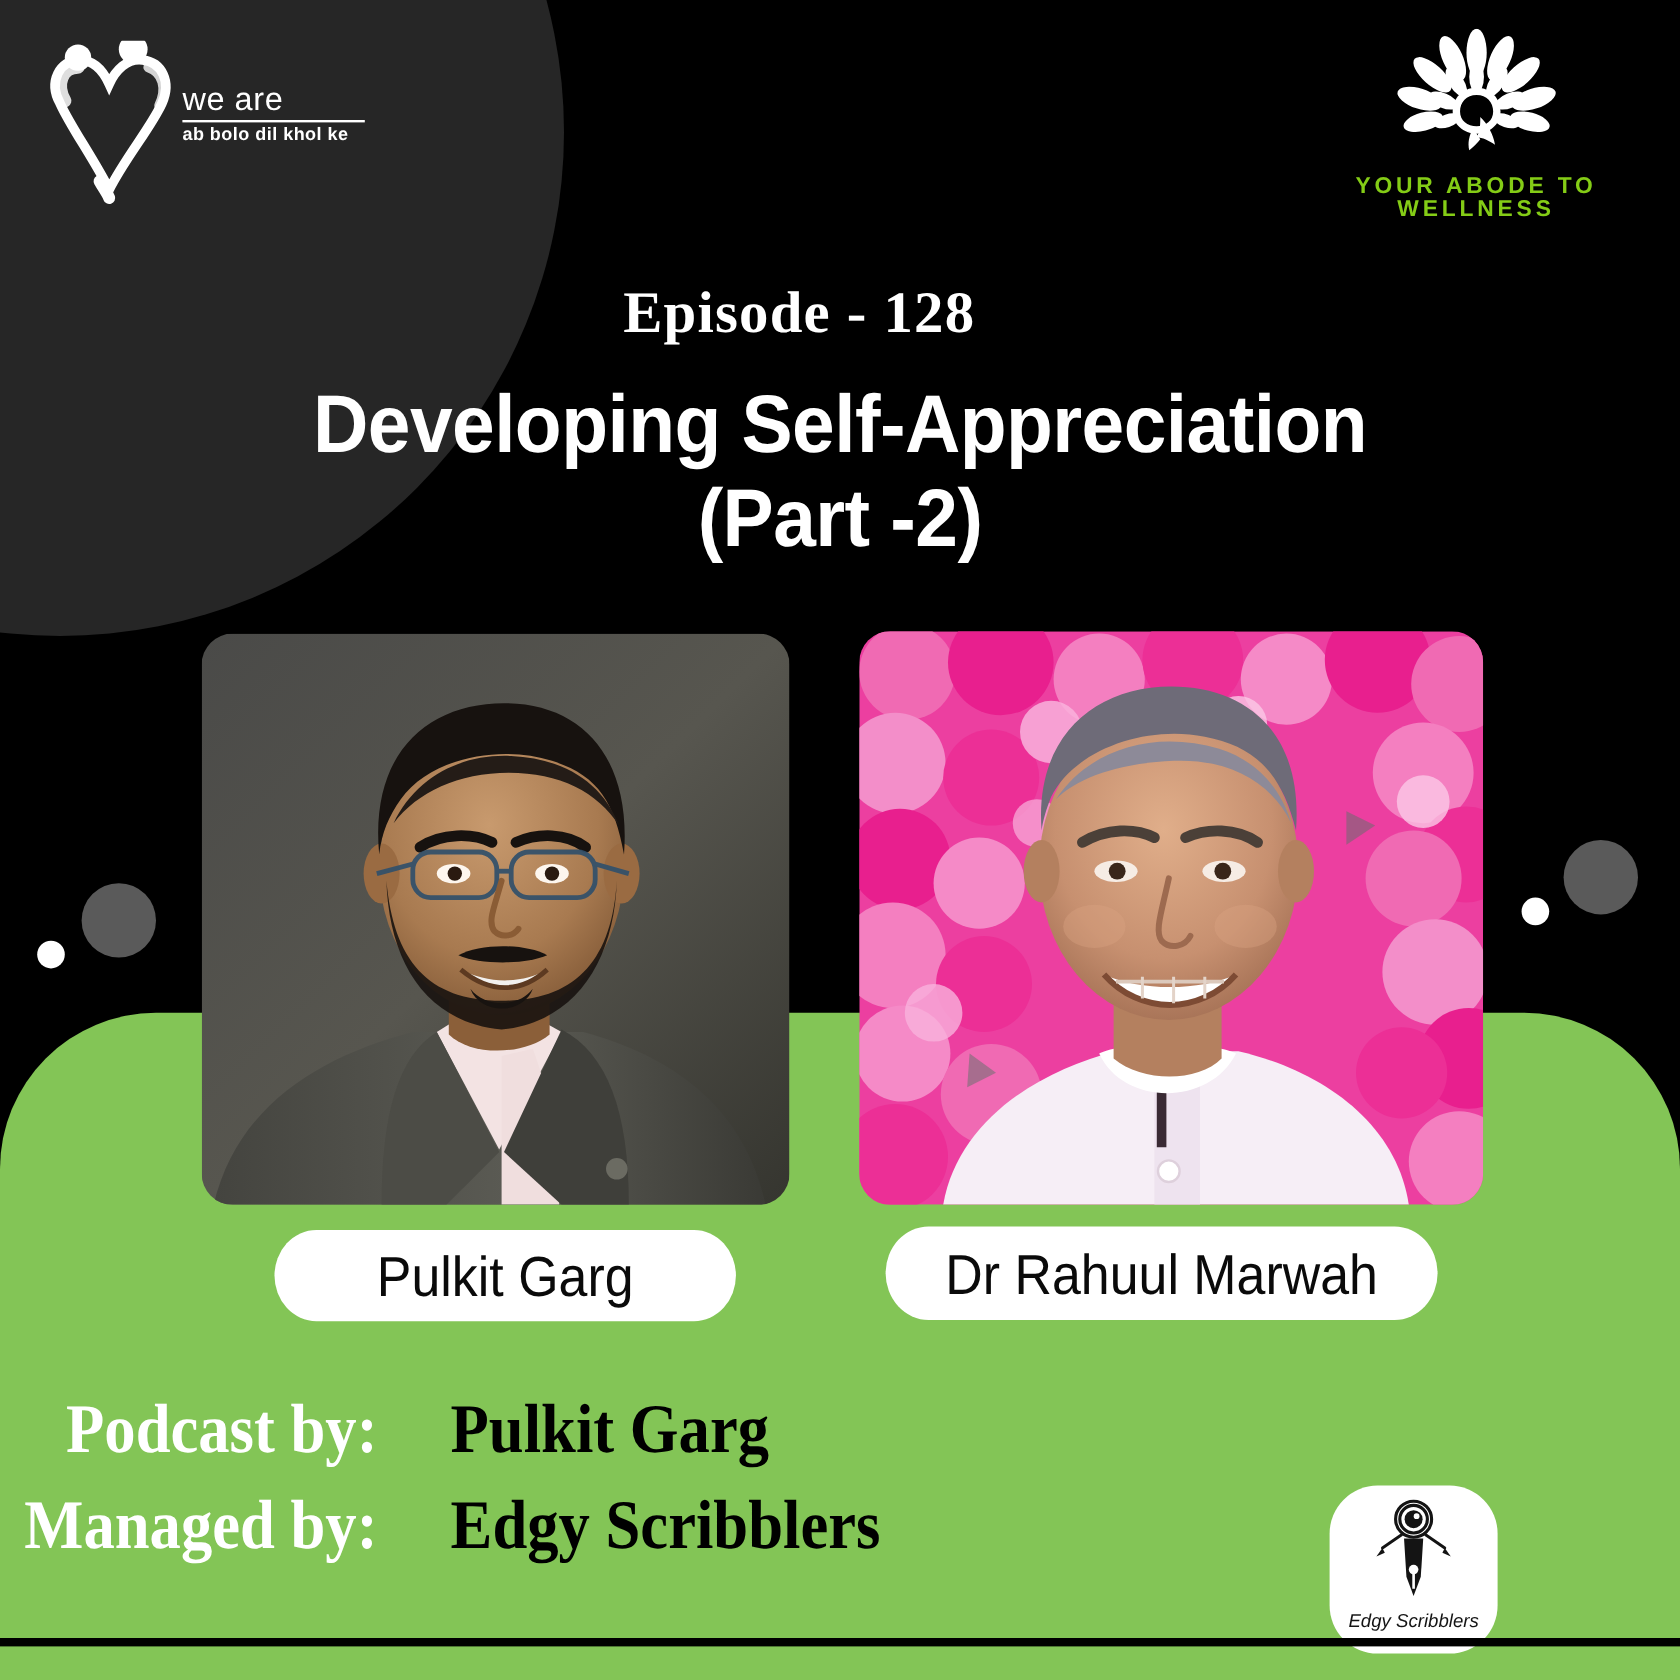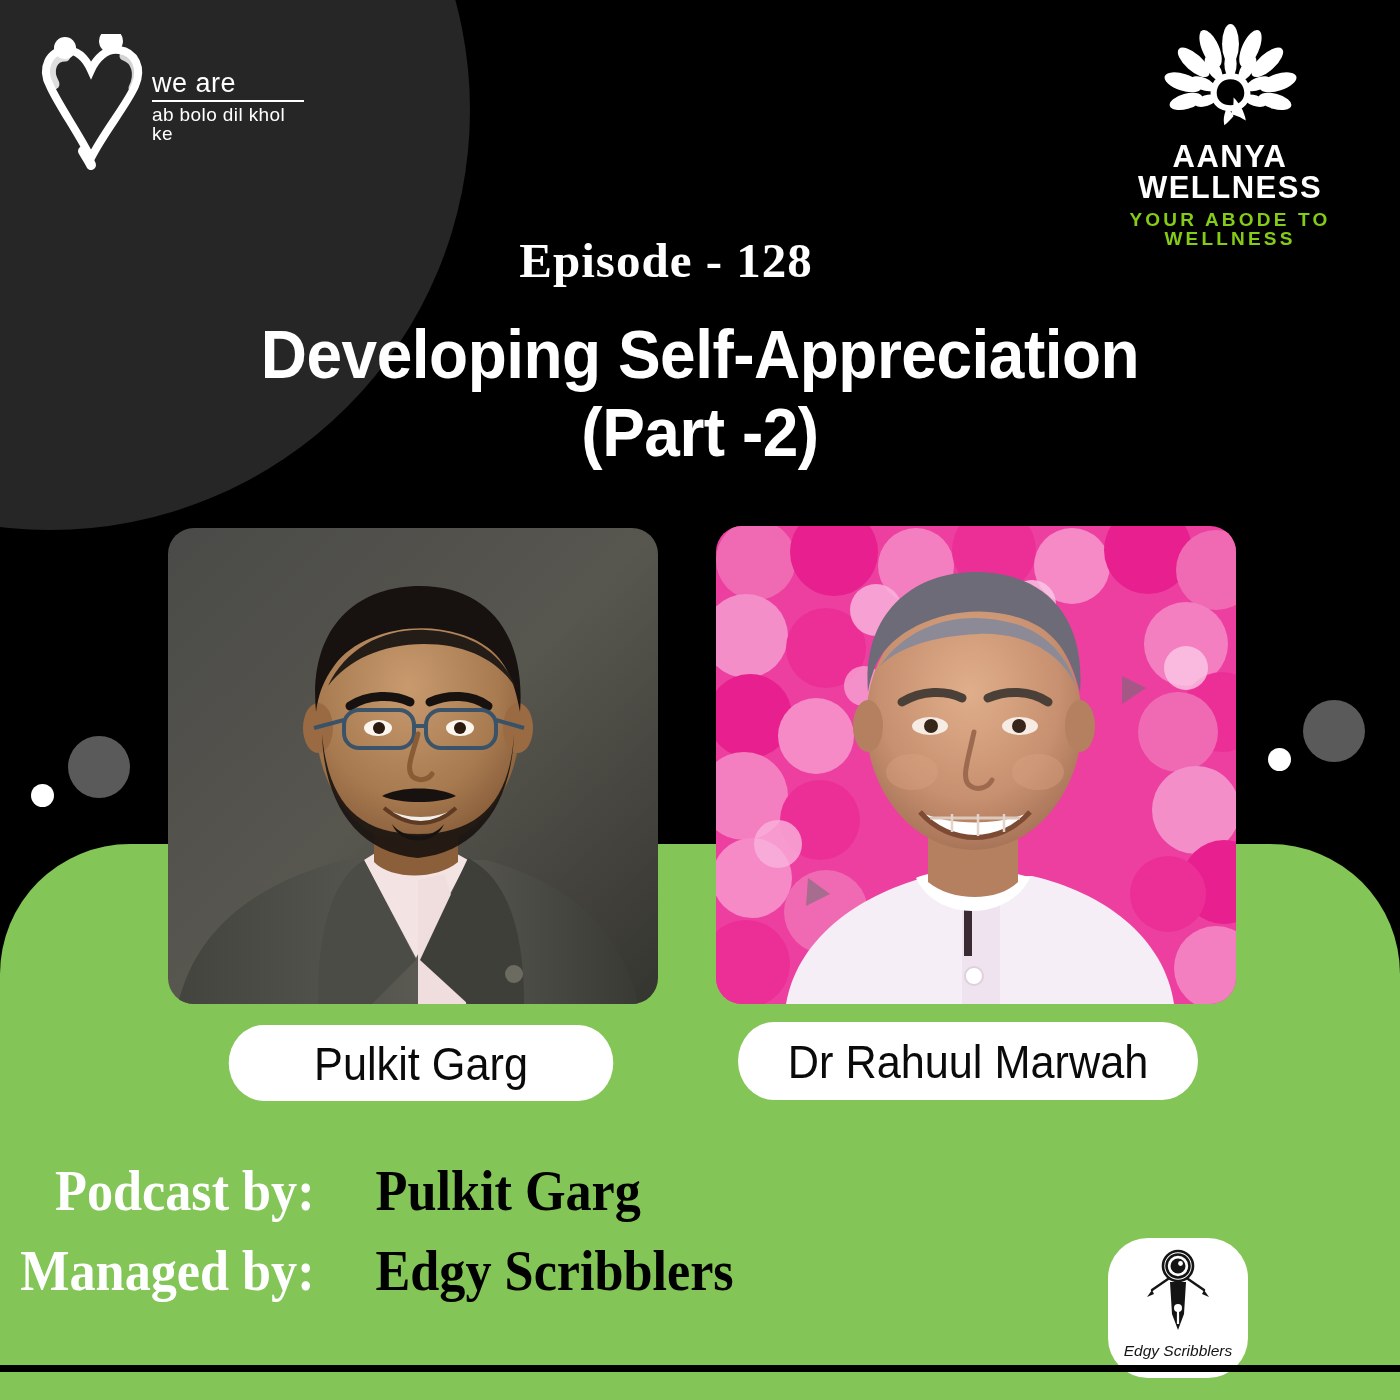--- a/index.html
+++ b/index.html
@@ -48,21 +48,21 @@
     width:260px; height:150px;
   }
   .wal-heart{position:absolute;left:0;top:4px;width:115px;height:140px;}
   .wal-text{
     position:absolute; left:118px; top:40px;
     color:#ffffff; text-align:left;
   }
   .wal-l1{font-size:27px;letter-spacing:.5px;line-height:1;font-weight:300;}
   .wal-l2{font-size:40px;letter-spacing:1.5px;line-height:1.05;font-weight:300;}
   .wal-div{width:152px;height:2px;background:#fff;margin:3px 0 3px 0;}
-  .wal-l3{font-size:19px;letter-spacing:.4px;line-height:1;font-weight:400;}
+  .wal-l3{font-size:15px;letter-spacing:.4px;line-height:1;font-weight:700;}
 
   
   .aanya{
     position:absolute; right:40px; top:24px;
     width:260px; height:185px;
     text-align:center;
   }
   .aanya-mark{width:155px;height:115px;margin:0 auto;display:block;}
   .aanya-name{
     color:#fff;font-size:31px;font-weight:700;letter-spacing:1.5px;
@@ -203,21 +203,20 @@
           <ellipse cx="68" cy="100" rx="7" ry="15" transform="rotate(-108 68 100)"></ellipse>
           <ellipse cx="132" cy="100" rx="7" ry="15" transform="rotate(108 132 100)"></ellipse>
         </g>
 
         <path d="M100 64 C84 64 74 76 74 90 C74 104 86 114 100 114 C114 114 126 104 126 90 C126 76 116 64 100 64 Z
                  M100 72 C111 72 118 80 118 90 C118 100 110 106 100 106 C90 106 82 100 82 90 C82 80 89 72 100 72 Z"></path>
         <path d="M104 96 C112 104 118 114 120 126 C114 122 106 118 100 118 C104 112 104 104 104 96 Z"></path>
         <path d="M96 108 C92 116 90 124 92 132 C97 128 101 124 104 120 Z"></path>
       </g>
     </svg>
-    <div class="aanya-name">AANYA WELLNESS</div>
     <div class="aanya-tag">YOUR ABODE TO WELLNESS</div>
   </div>
 
   <div class="episode">Episode - 128</div>
   <div class="title">
     <div>Developing Self-Appreciation</div>
     <div>(Part -2)</div>
   </div>
 
   <div class="photo photo-left">

